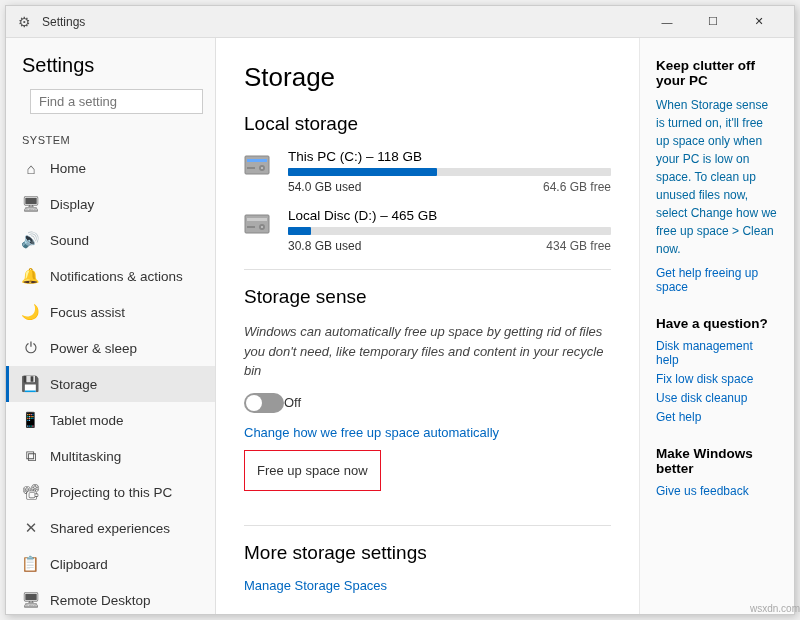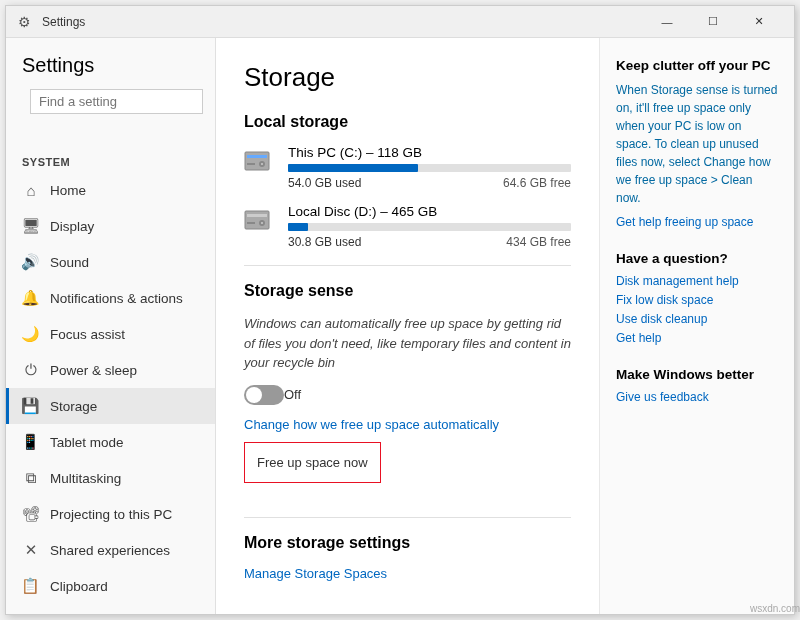--- a/index.html
+++ b/index.html
@@ -96,26 +96,25 @@
       flex: 1;
       color: #555;
       background: transparent;
     }
     .sidebar-search-icon {
       color: #666;
       font-size: 13px;
     }
     .sidebar-section-label {
       font-size: 11px;
-      font-weight: 700;
+      font-weight: 400;
       color: #444;
       padding: 8px 16px 4px 16px;
       text-transform: uppercase;
       letter-spacing: 0.5px;
-      margin-top: 22px;
     }
     .sidebar-item {
       display: flex;
       align-items: center;
       padding: 9px 16px;
       cursor: pointer;
       color: #333;
       font-size: 13.5px;
       gap: 10px;
     }
@@ -141,22 +140,22 @@
       overflow-y: auto;
       background: #fff;
     }
     .main-title {
       font-size: 26px;
       font-weight: 300;
       color: #000;
       margin-bottom: 20px;
     }
     .section-title {
-      font-size: 16px;
-      font-weight: 700;
+      font-size: 19px;
+      font-weight: 400;
       color: #000;
       margin-bottom: 14px;
     }
     .storage-item {
       display: flex;
       align-items: flex-start;
       margin-bottom: 14px;
       gap: 12px;
     }
     .storage-drive-icon {
@@ -253,21 +252,21 @@
     }
     .more-settings-link {
       color: #0067c0;
       font-size: 13px;
       cursor: pointer;
       display: block;
       margin-bottom: 8px;
     }
     
     .right-panel {
-      width: 195px;
+      width: 155px;
       background: #fafafa;
       border-left: 1px solid #e8e8e8;
       padding: 20px 16px;
       overflow-y: auto;
       flex-shrink: 0;
     }
     .right-panel-section {
       margin-bottom: 22px;
     }
     .right-panel-title {

